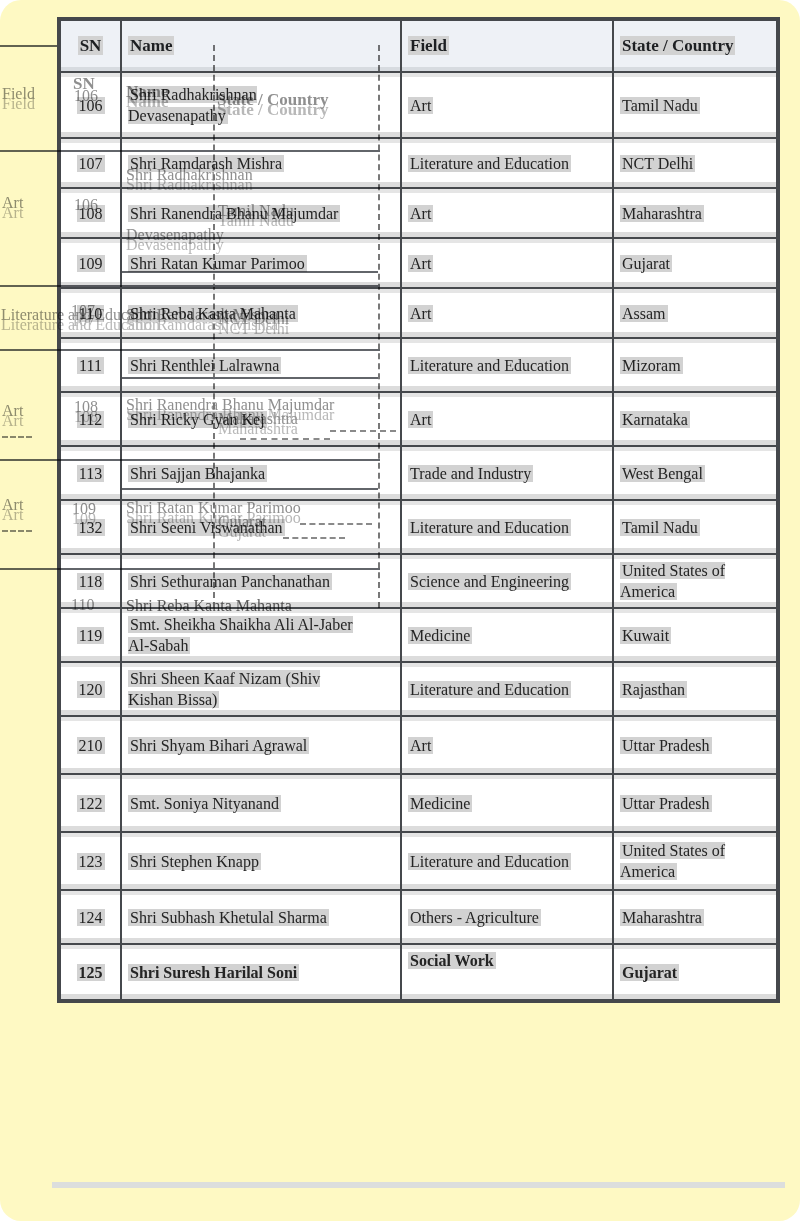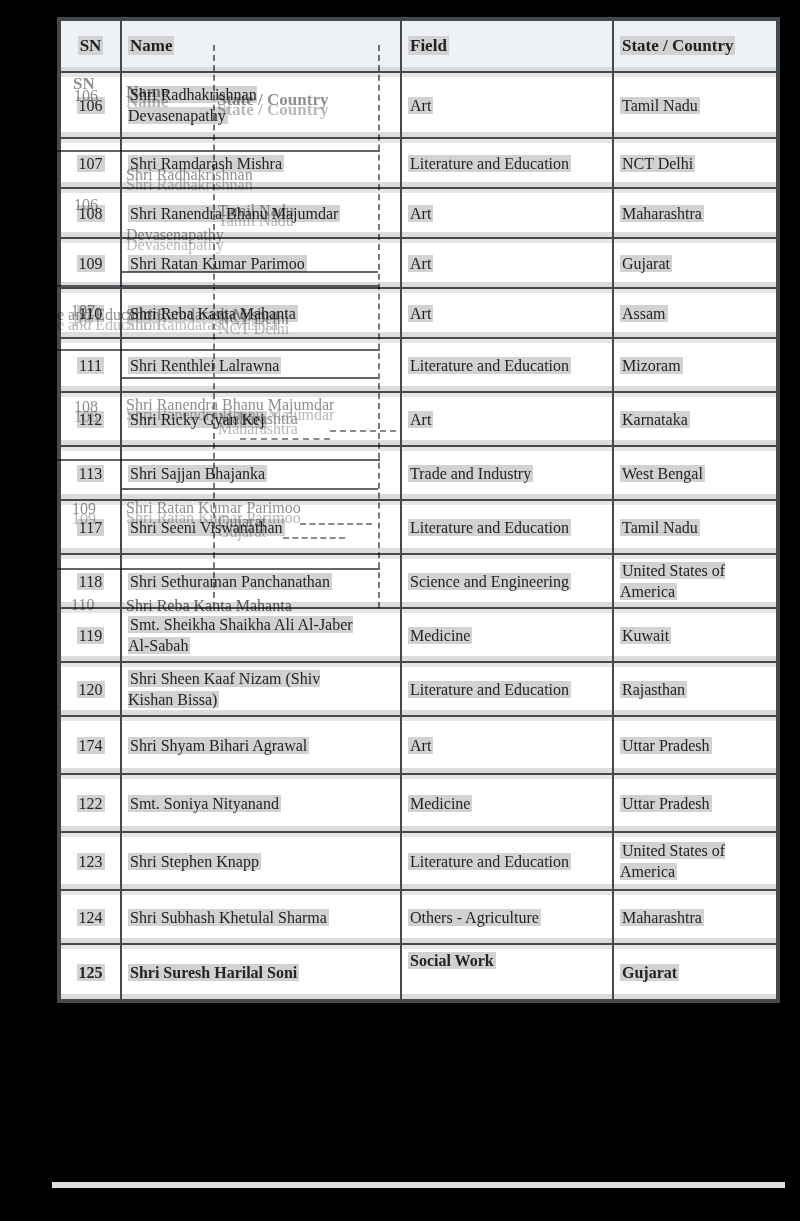--- a/index.html
+++ b/index.html
@@ -1,18 +1,18 @@
 <!DOCTYPE html>
 <html><head>
 <meta charset="utf-8">
 <style>
   html,body { margin:0; padding:0; background:#ffffff; }
   .screen {
-    position:relative; width:800px; height:1221px; background:#000000;
-    font-family:"Liberation Serif", serif; overflow:hidden;
+    position:relative; width:800px; height:1221px; background:#fef9c3;
+    font-family:"Liberation Serif", serif; overflow:hidden;border-radius:21px;
   }
   
   .tablewrap {
     position:absolute; left:57px; top:17px; width:719px;
     border:2px solid #45484c; background:#fff;
   }
   table { border-collapse:collapse; width:100%; table-layout:fixed; }
   col.c-sn { width:61px; } col.c-nm { width:280px; } col.c-fd { width:212px; }
   th, td { border:2px solid #45484c; overflow:hidden; }
   thead tr { height:52px; }
@@ -114,21 +114,21 @@
             <td class="fd"><span class="hl">Art</span></td>
             <td class="st"><span class="hl">Karnataka</span></td>
           </tr>
           <tr>
             <td class="sn"><span class="hl">113</span></td>
             <td class="nm"><span class="hl">Shri Sajjan Bhajanka</span></td>
             <td class="fd"><span class="hl">Trade and Industry</span></td>
             <td class="st"><span class="hl">West Bengal</span></td>
           </tr>
           <tr>
-            <td class="sn"><span class="hl">117</span></td>
+            <td class="sn"><span class="hl">132</span></td>
             <td class="nm"><span class="hl">Shri Seeni Viswanathan</span></td>
             <td class="fd"><span class="hl">Literature and Education</span></td>
             <td class="st"><span class="hl">Tamil Nadu</span></td>
           </tr>
           <tr>
             <td class="sn"><span class="hl">118</span></td>
             <td class="nm"><span class="hl">Shri Sethuraman Panchanathan</span></td>
             <td class="fd"><span class="hl">Science and Engineering</span></td>
             <td class="st"><span class="hl">United States of America</span></td>
           </tr>
@@ -138,21 +138,21 @@
             <td class="fd"><span class="hl">Medicine</span></td>
             <td class="st"><span class="hl">Kuwait</span></td>
           </tr>
           <tr>
             <td class="sn"><span class="hl">120</span></td>
             <td class="nm"><span class="hl">Shri Sheen Kaaf Nizam (Shiv<br>Kishan Bissa)</span></td>
             <td class="fd"><span class="hl">Literature and Education</span></td>
             <td class="st"><span class="hl">Rajasthan</span></td>
           </tr>
           <tr>
-            <td class="sn"><span class="hl">174</span></td>
+            <td class="sn"><span class="hl">210</span></td>
             <td class="nm"><span class="hl">Shri Shyam Bihari Agrawal</span></td>
             <td class="fd"><span class="hl">Art</span></td>
             <td class="st"><span class="hl">Uttar Pradesh</span></td>
           </tr>
           <tr>
             <td class="sn"><span class="hl">122</span></td>
             <td class="nm"><span class="hl">Smt. Soniya Nityanand</span></td>
             <td class="fd"><span class="hl">Medicine</span></td>
             <td class="st"><span class="hl">Uttar Pradesh</span></td>
           </tr>

